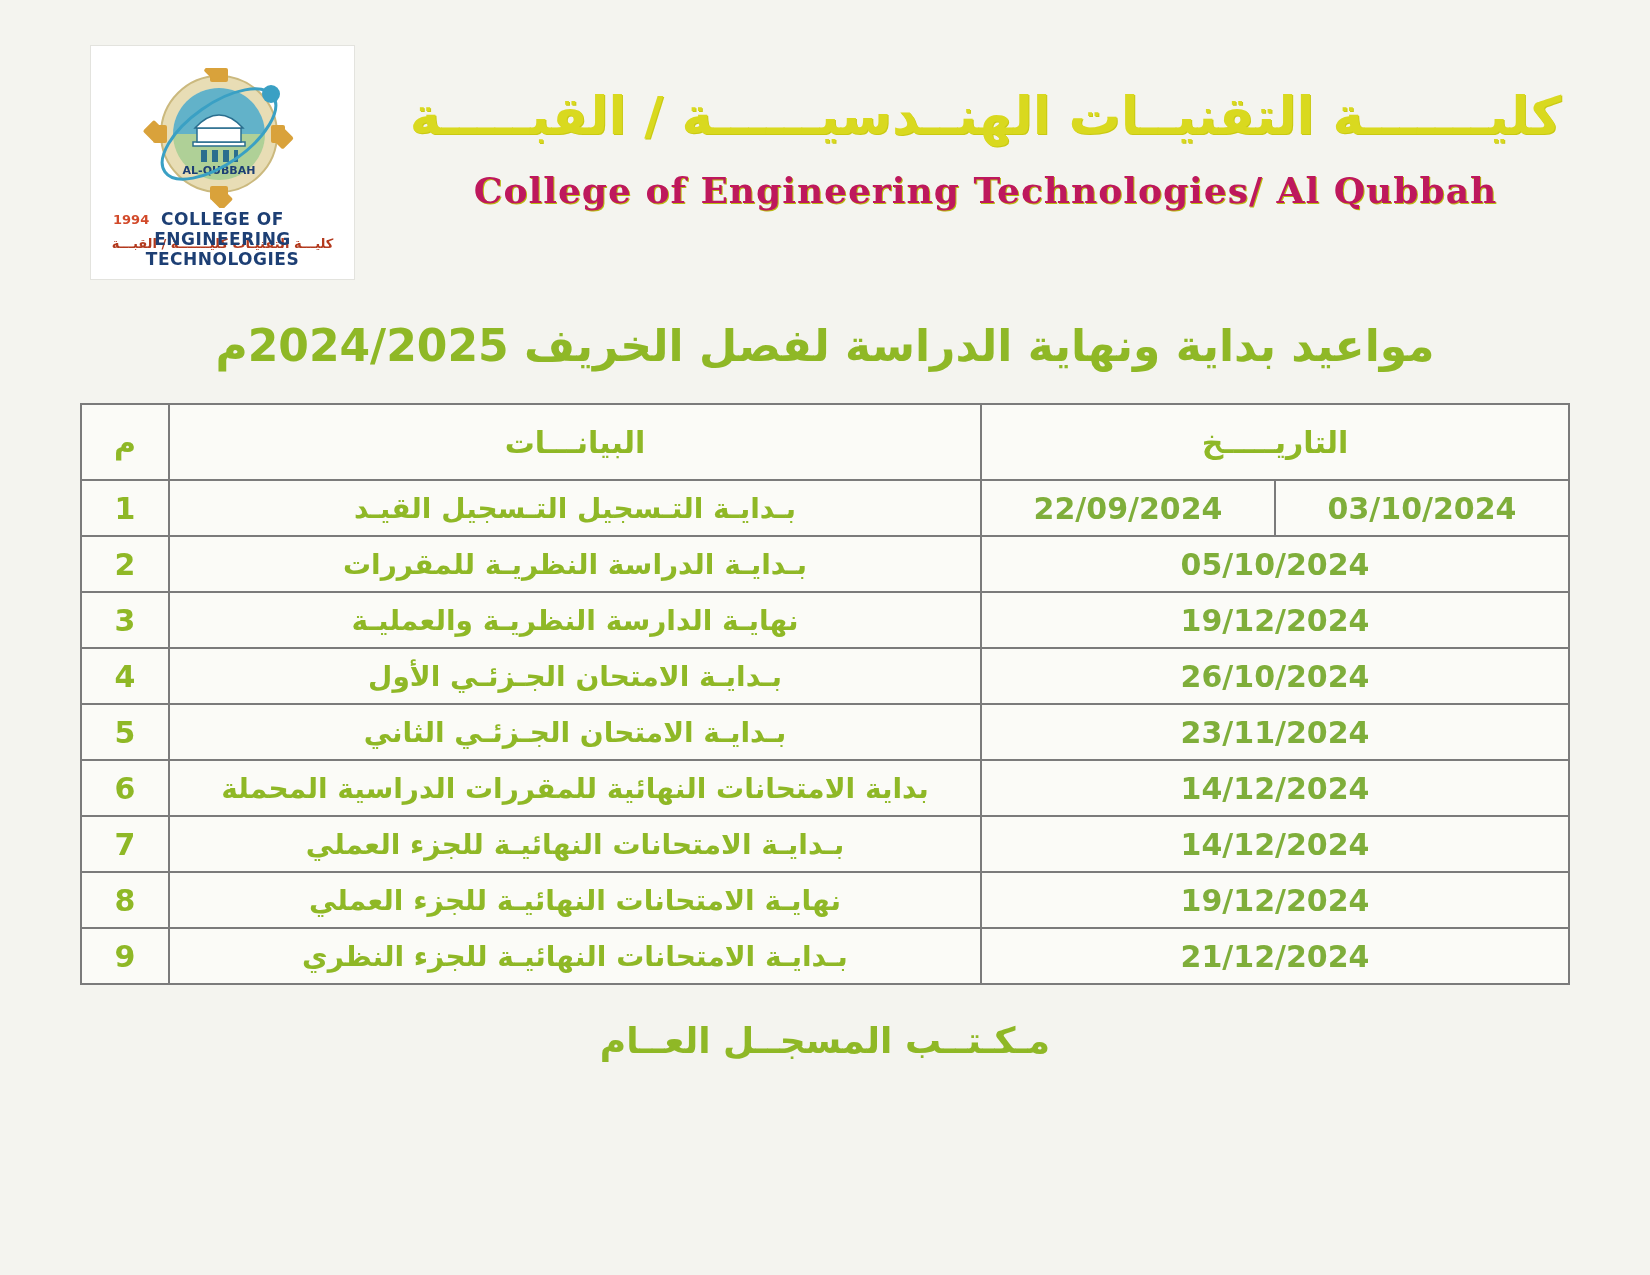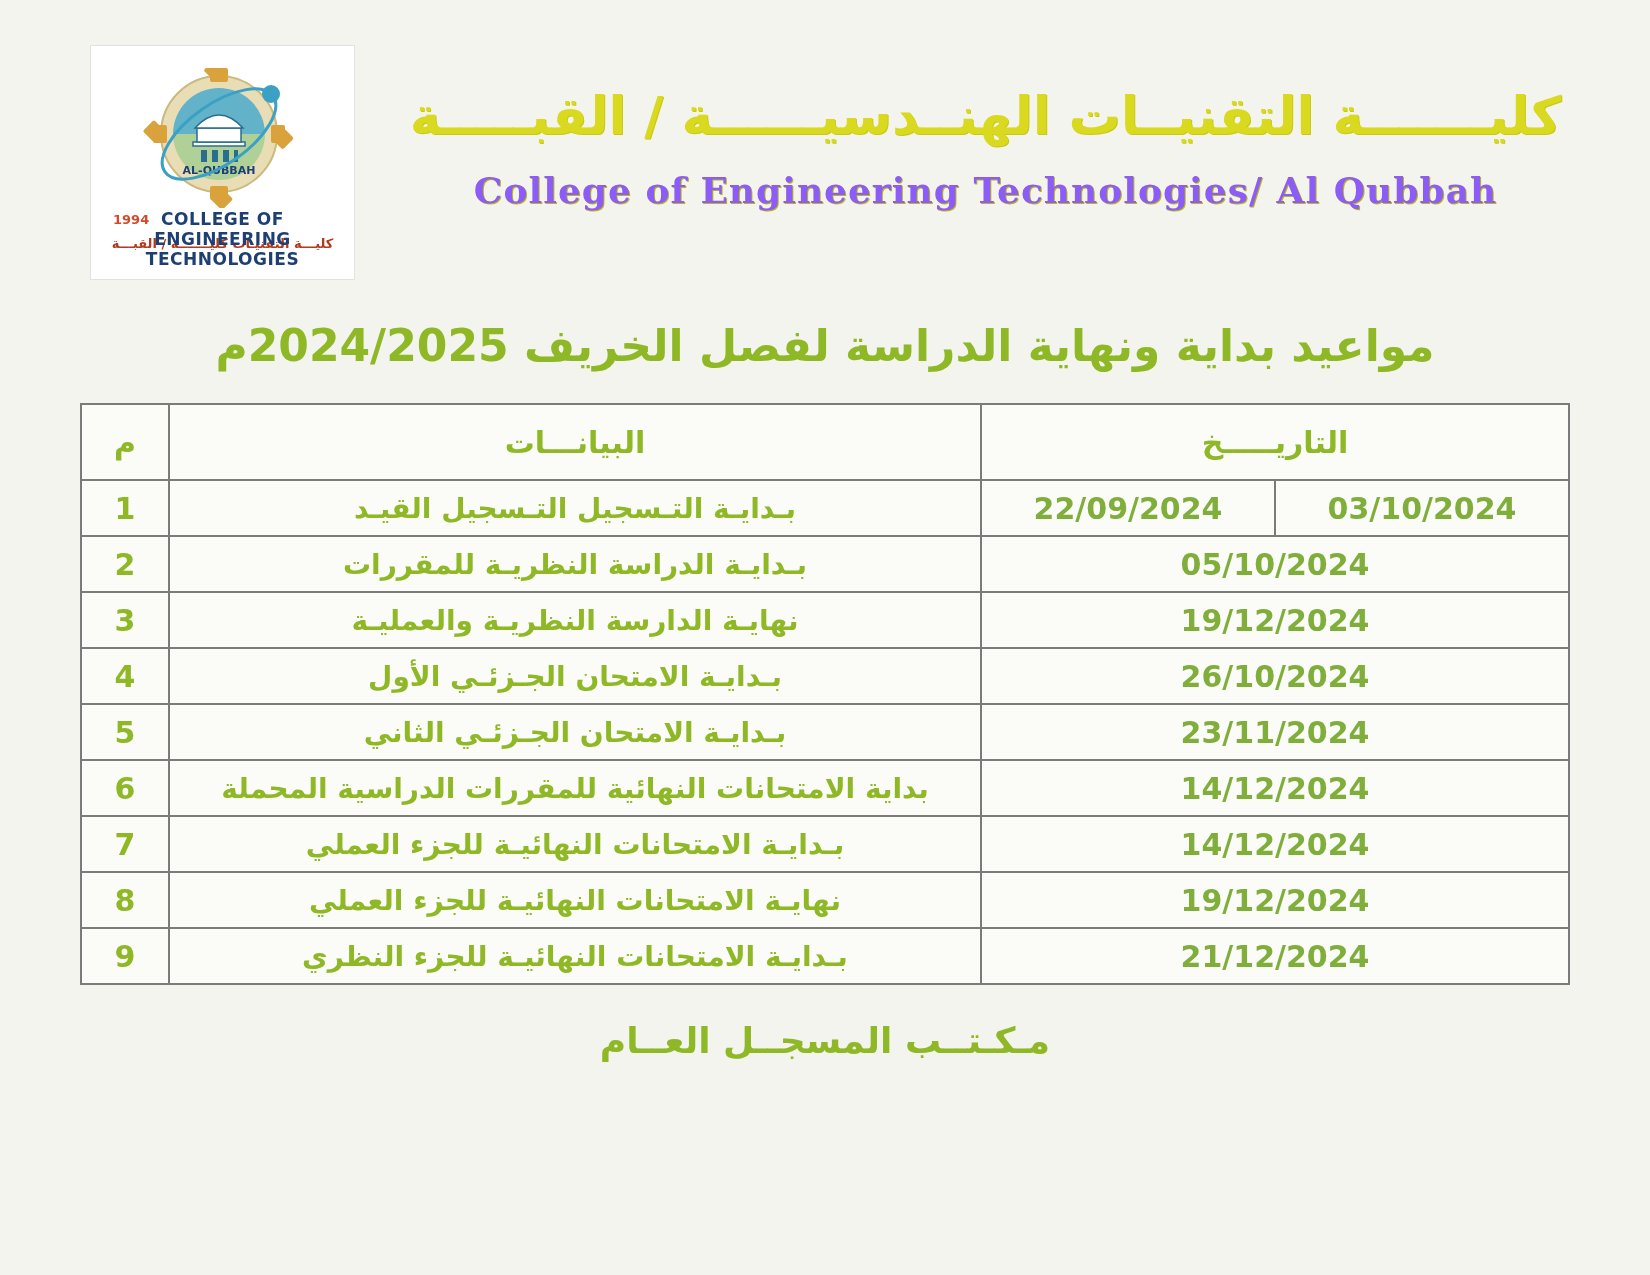--- a/index.html
+++ b/index.html
@@ -35,21 +35,21 @@
     color: #d9d91f;
     letter-spacing: 1px;
     text-shadow: 1px 1px 0 #c9c912;
     line-height: 1.15;
     direction: rtl;
   }
   .title-en {
     margin-top: 22px;
     font-size: 36px;
     font-weight: bold;
-    color: #8b5cf6;
+    color: #be185d;
     letter-spacing: 1px;
     font-family: "DejaVu Serif", serif;
     direction: ltr;
     text-shadow: 1px 1px 0 #b9b910;
   }
 
   
   .logo-box {
     width: 265px;
     height: 235px;

